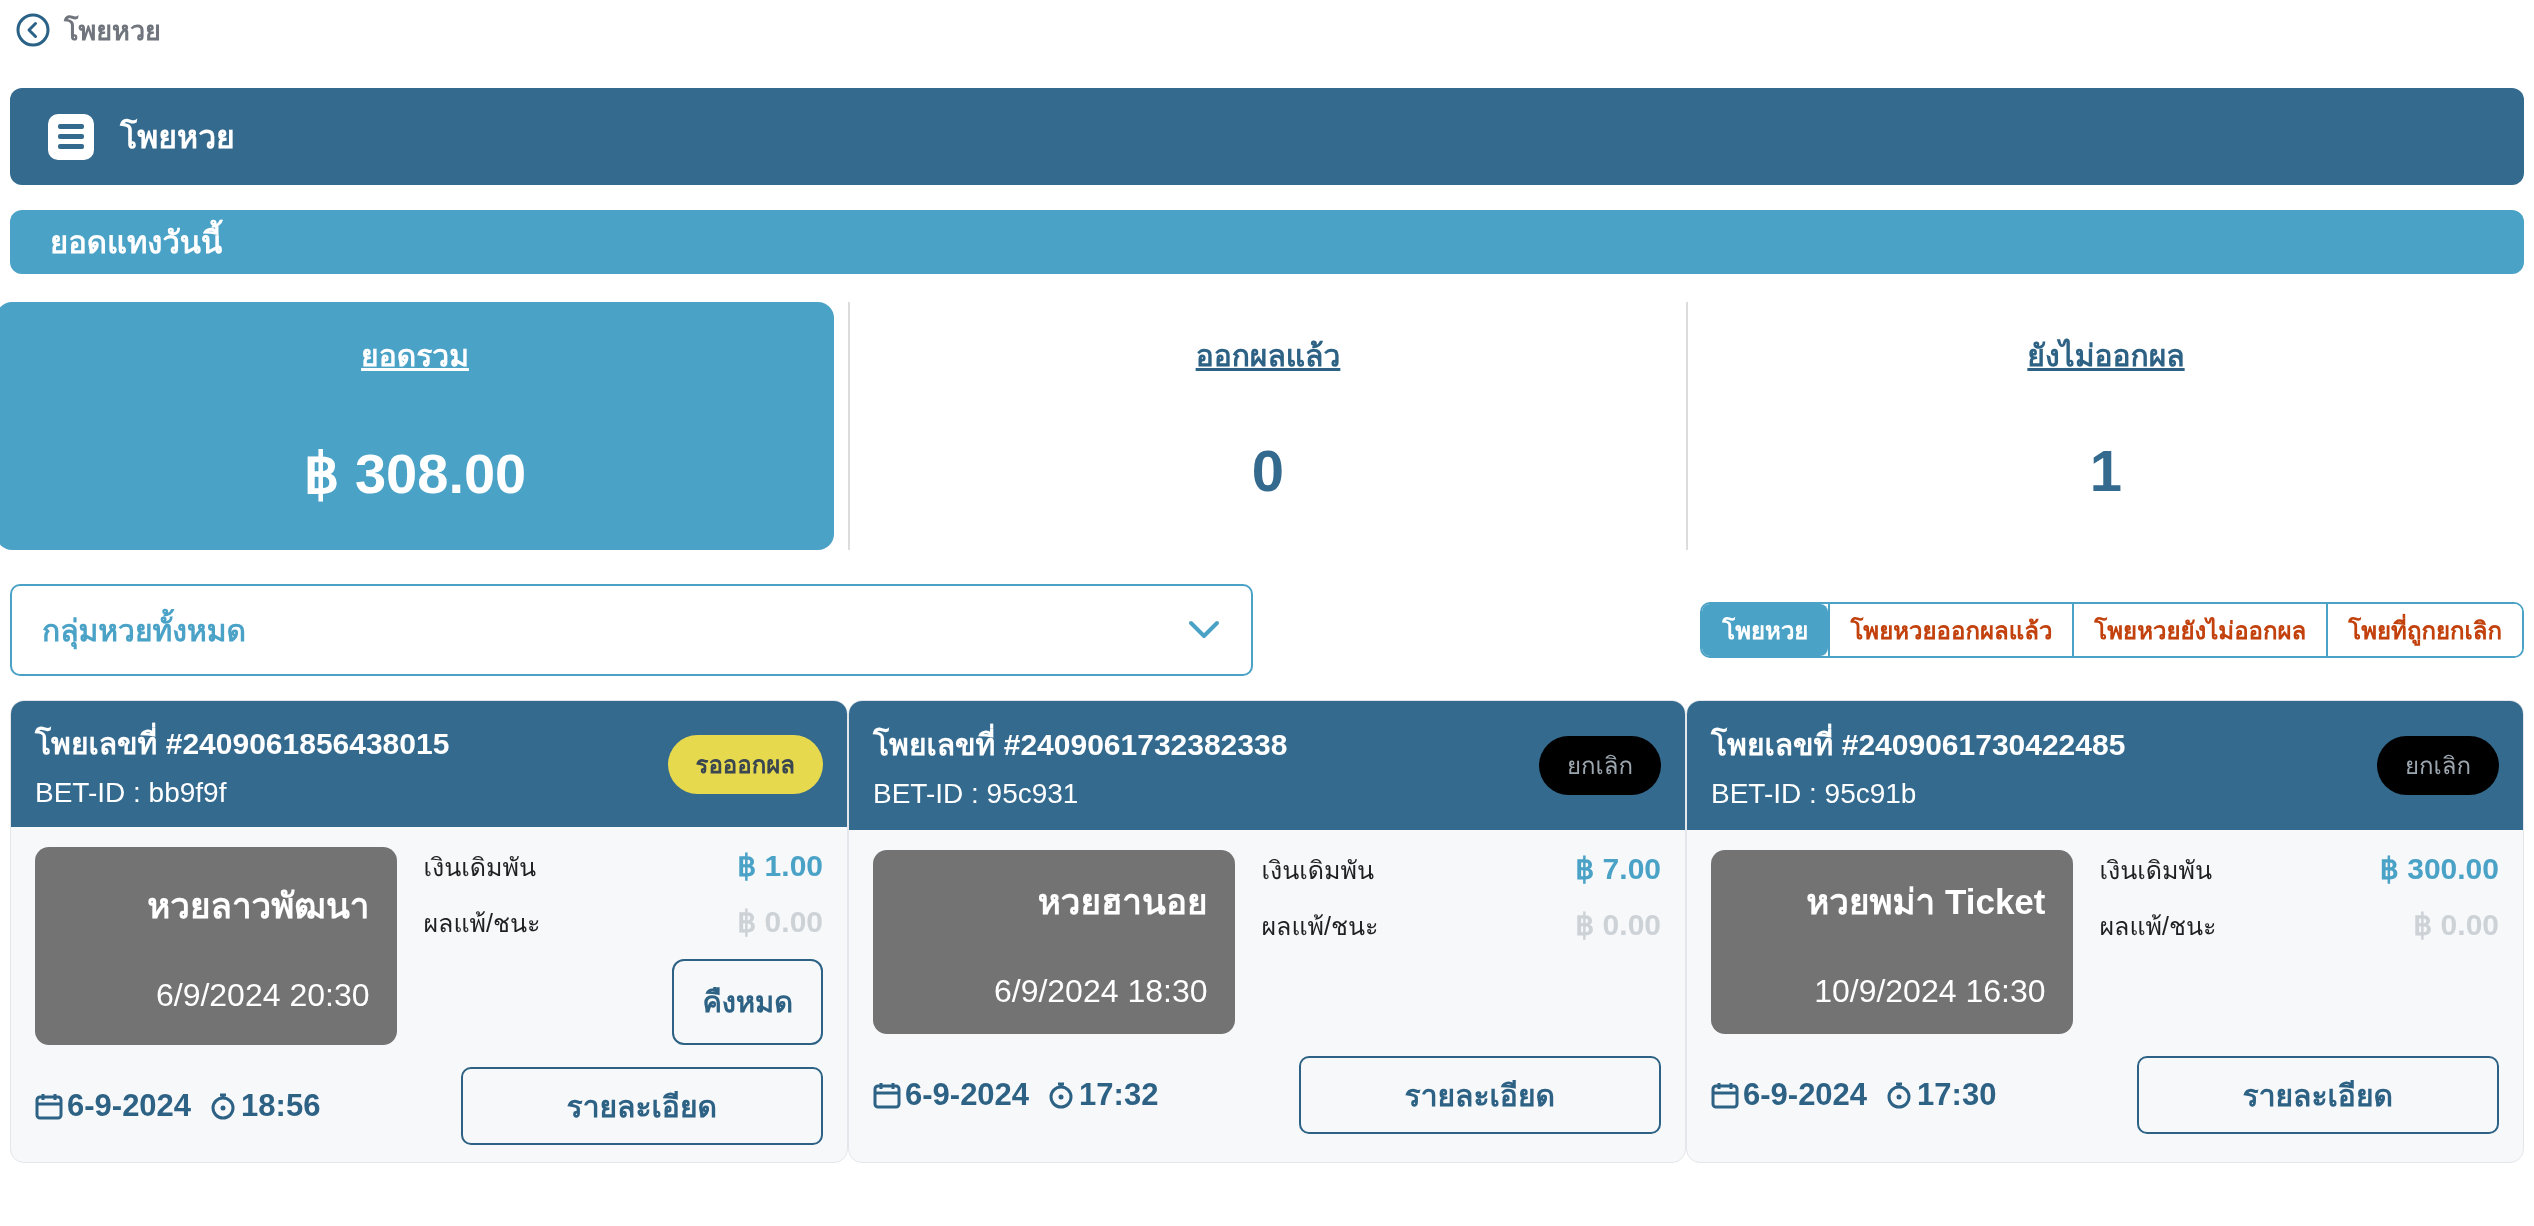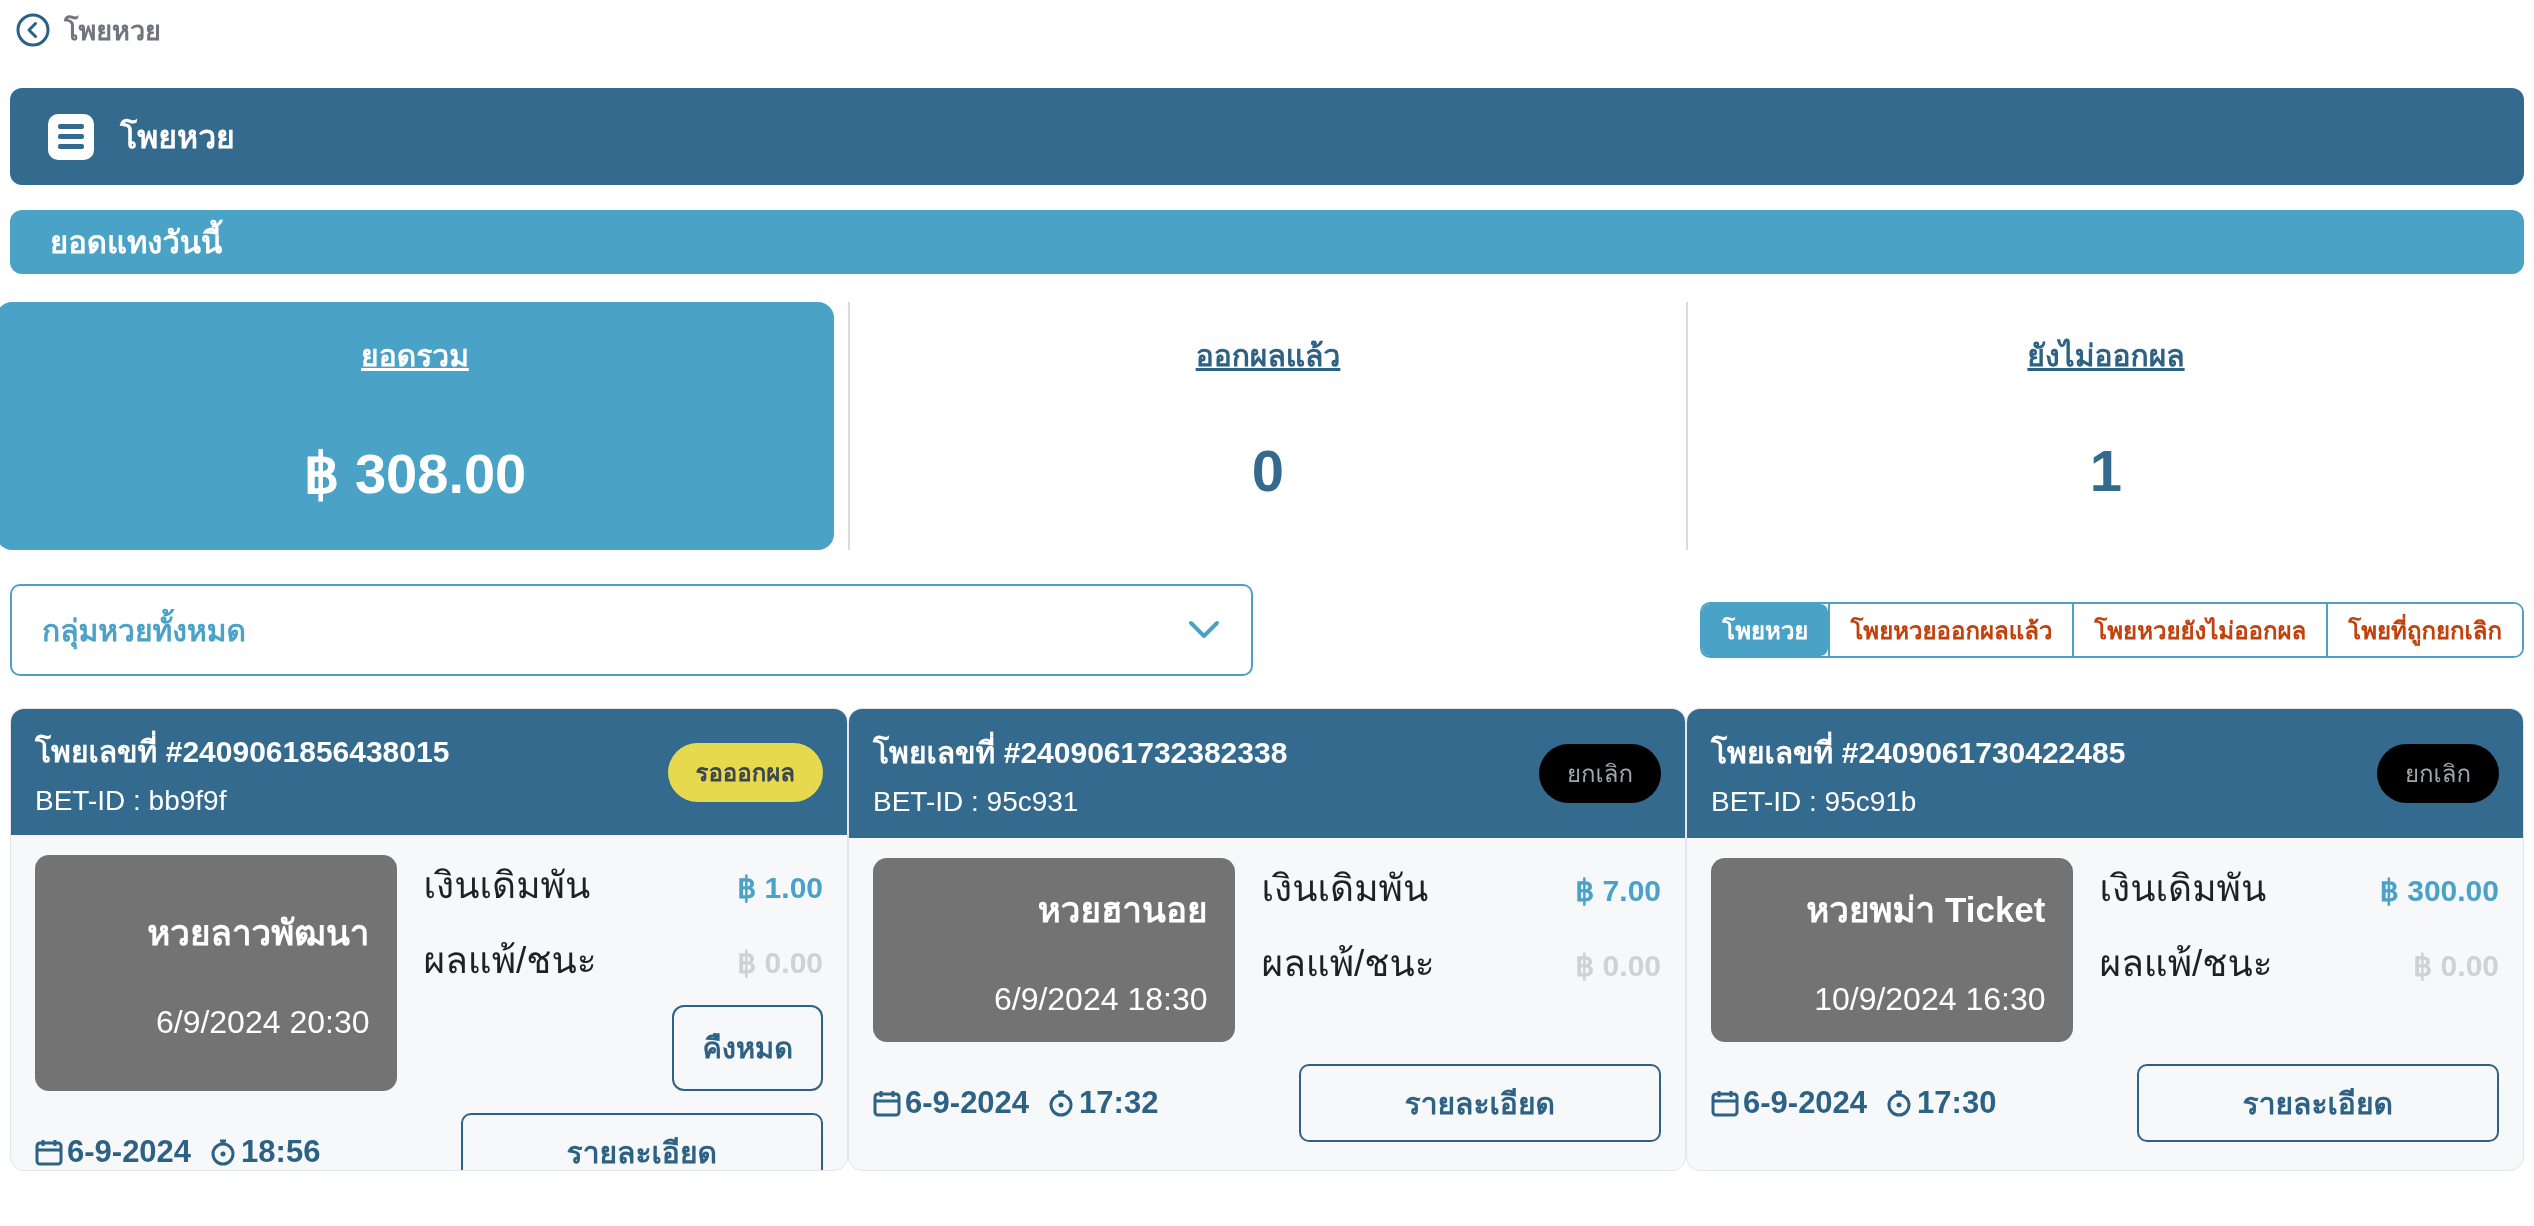--- a/index.html
+++ b/index.html
@@ -58,21 +58,21 @@
   }
   .tab{
     display:flex;align-items:center;justify-content:center;padding:0 20px;
     font-size:24px;font-weight:bold;color:#c2410c;background:#ffffff;border:none;cursor:pointer;
     border-left:2px solid #4ba2c7;white-space:nowrap;
   }
   .tab:first-child{border-left:none;}
   .tab.active{background:#4ba2c7;color:#ffffff;border-radius:0 8px 8px 0;}
 
   
-  .cards{margin-top:32px;display:grid;grid-template-columns:1fr 1fr 1fr;}
+  .cards{margin-top:24px;display:grid;grid-template-columns:1fr 1fr 1fr;}
   .card{
     border:1px solid #e3e6ea;border-radius:14px;background:#f7f8fa;overflow:hidden;
     display:flex;flex-direction:column;height:463px;
   }
   .card-header{
     background:#336a8e;color:#ffffff;padding:20px 24px;min-height:126px;
     display:flex;align-items:center;justify-content:space-between;gap:16px;
   }
   .card-header .ids .ticket-no{font-size:30px;font-weight:bold;}
   .card-header .ids .bet-id{font-size:28px;margin-top:10px;}
@@ -82,21 +82,21 @@
   .card-body{display:flex;gap:26px;padding:20px 24px 12px 24px;flex:1;}
   .lotto-tile{
     flex:0 0 46%;background:#737373;border-radius:14px;color:#ffffff;
     display:flex;flex-direction:column;justify-content:center;align-items:flex-end;
     gap:44px;padding:20px 28px;
   }
   .lotto-tile .lotto-name{font-size:35px;font-weight:bold;text-align:right;}
   .lotto-tile .lotto-draw{font-size:32px;text-align:right;}
   .bet-info{flex:1;display:flex;flex-direction:column;}
   .info-row{display:flex;justify-content:space-between;align-items:baseline;margin-bottom:16px;}
-  .info-row .info-label{color:#1f2023;font-size:37px;}
+  .info-row .info-label{color:#1f2023;font-size:25px;}
   .info-row .info-value{font-size:30px;font-weight:bold;}
   .info-value.bet{color:#4ba2c7;}
   .info-value.result{color:#cdd2d7;}
   .return-btn{
     margin-top:auto;align-self:flex-end;
     border:2px solid #2d6285;border-radius:12px;background:transparent;
     color:#2d6285;font-size:29px;font-weight:bold;padding:18px 28px;cursor:pointer;
     font-family:inherit;
   }
   .card-footer{display:flex;align-items:center;justify-content:space-between;padding:10px 24px 28px 24px;}

